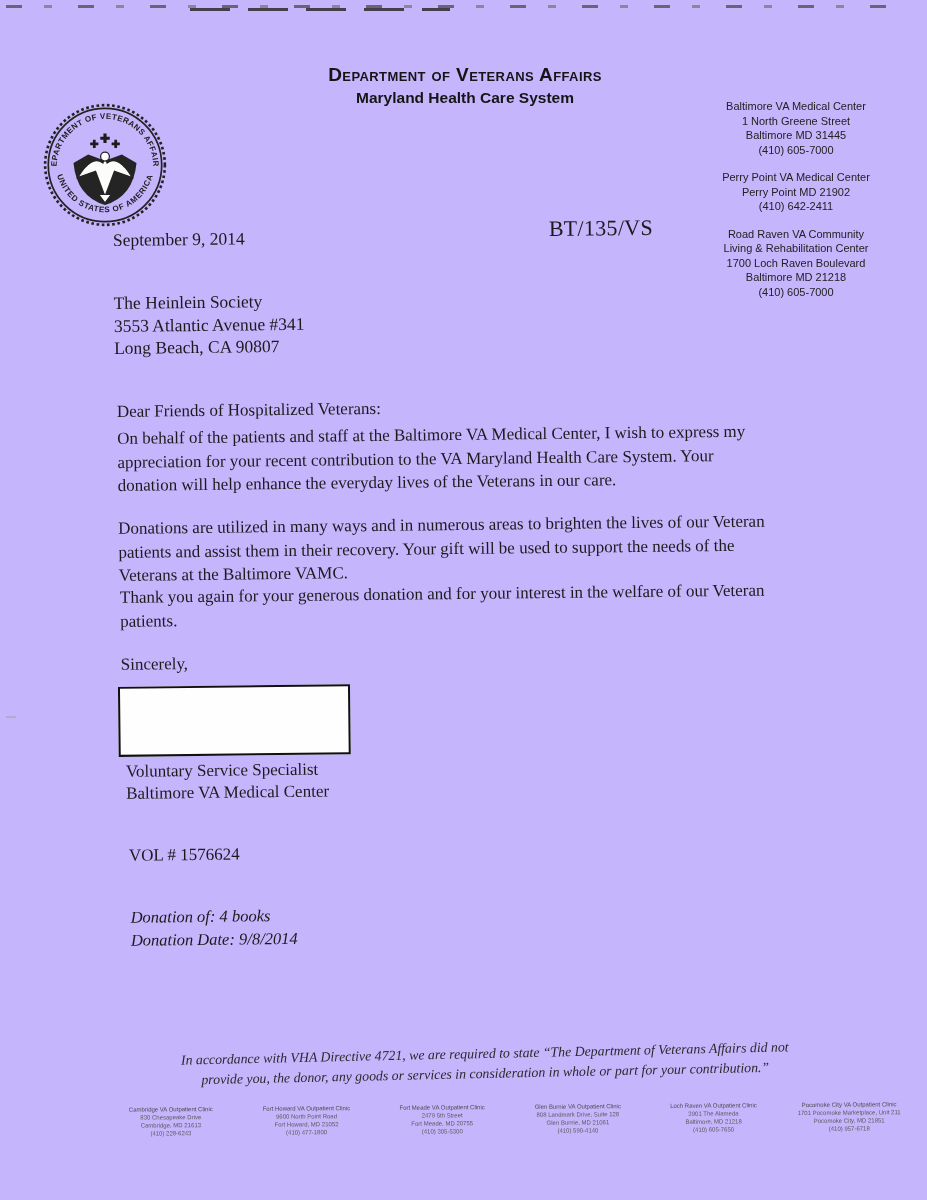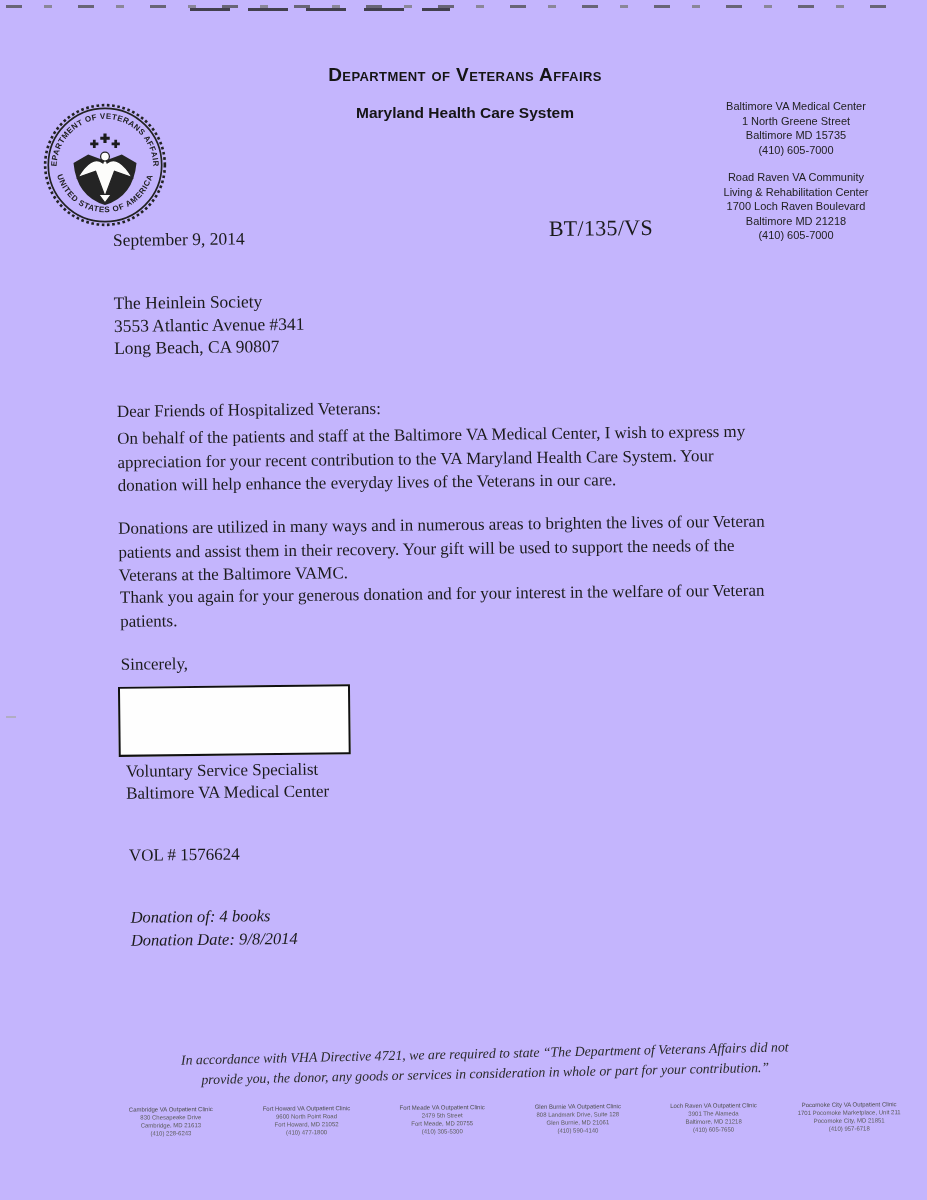--- a/index.html
+++ b/index.html
@@ -33,21 +33,21 @@
   
   .hdr{
     position:absolute;left:290px;top:64px;width:350px;text-align:center;
     font-family:"Liberation Sans", sans-serif;
   }
   .hdr-title{
     font-weight:bold;font-size:19px;letter-spacing:.4px;
     font-variant:small-caps;color:#151515;
   }
   .hdr-sub{
-    font-weight:bold;font-size:15.5px;margin-top:18px;color:#151515;
+    font-weight:bold;font-size:15.5px;margin-top:3px;color:#151515;
   }
   
   .seal{position:absolute;left:42px;top:102px;width:126px;height:126px;}
   
   .facilities{
     position:absolute;left:672px;top:99px;width:248px;
     font-family:"Liberation Sans", sans-serif;
     font-size:11px;line-height:14.5px;text-align:center;color:#222;
   }
   .fac{margin-bottom:13px;}
@@ -122,22 +122,27 @@
       <path d="M60,90 L51,66 L34,72 Q47,50 58,58 L60,52 L62,58 Q73,50 86,72 L69,66 Z" fill="#fcfcfa" stroke="#242424" stroke-width="1.2"></path>
       <circle cx="60" cy="52" r="4.2" fill="#fcfcfa" stroke="#242424" stroke-width="1.2"></circle>
       <path d="M54,88 L60,96 L66,88 Z" fill="#fcfcfa" stroke="#242424" stroke-width="1"></path>
     </g>
   </svg>
 
   <div class="facilities">
     <div class="fac">
       <div>Baltimore VA Medical Center</div>
       <div>1 North Greene Street</div>
-      <div>Baltimore MD 15735</div>
+      <div>Baltimore MD 31445</div>
       <div>(410) 605-7000</div>
+    </div>
+    <div class="fac">
+      <div>Perry Point VA Medical Center</div>
+      <div>Perry Point MD 21902</div>
+      <div>(410) 642-2411</div>
     </div>
     <div class="fac">
       <div>Road Raven VA Community</div>
       <div>Living &amp; Rehabilitation Center</div>
       <div>1700 Loch Raven Boulevard</div>
       <div>Baltimore MD 21218</div>
       <div>(410) 605-7000</div>
     </div>
   </div>
 

